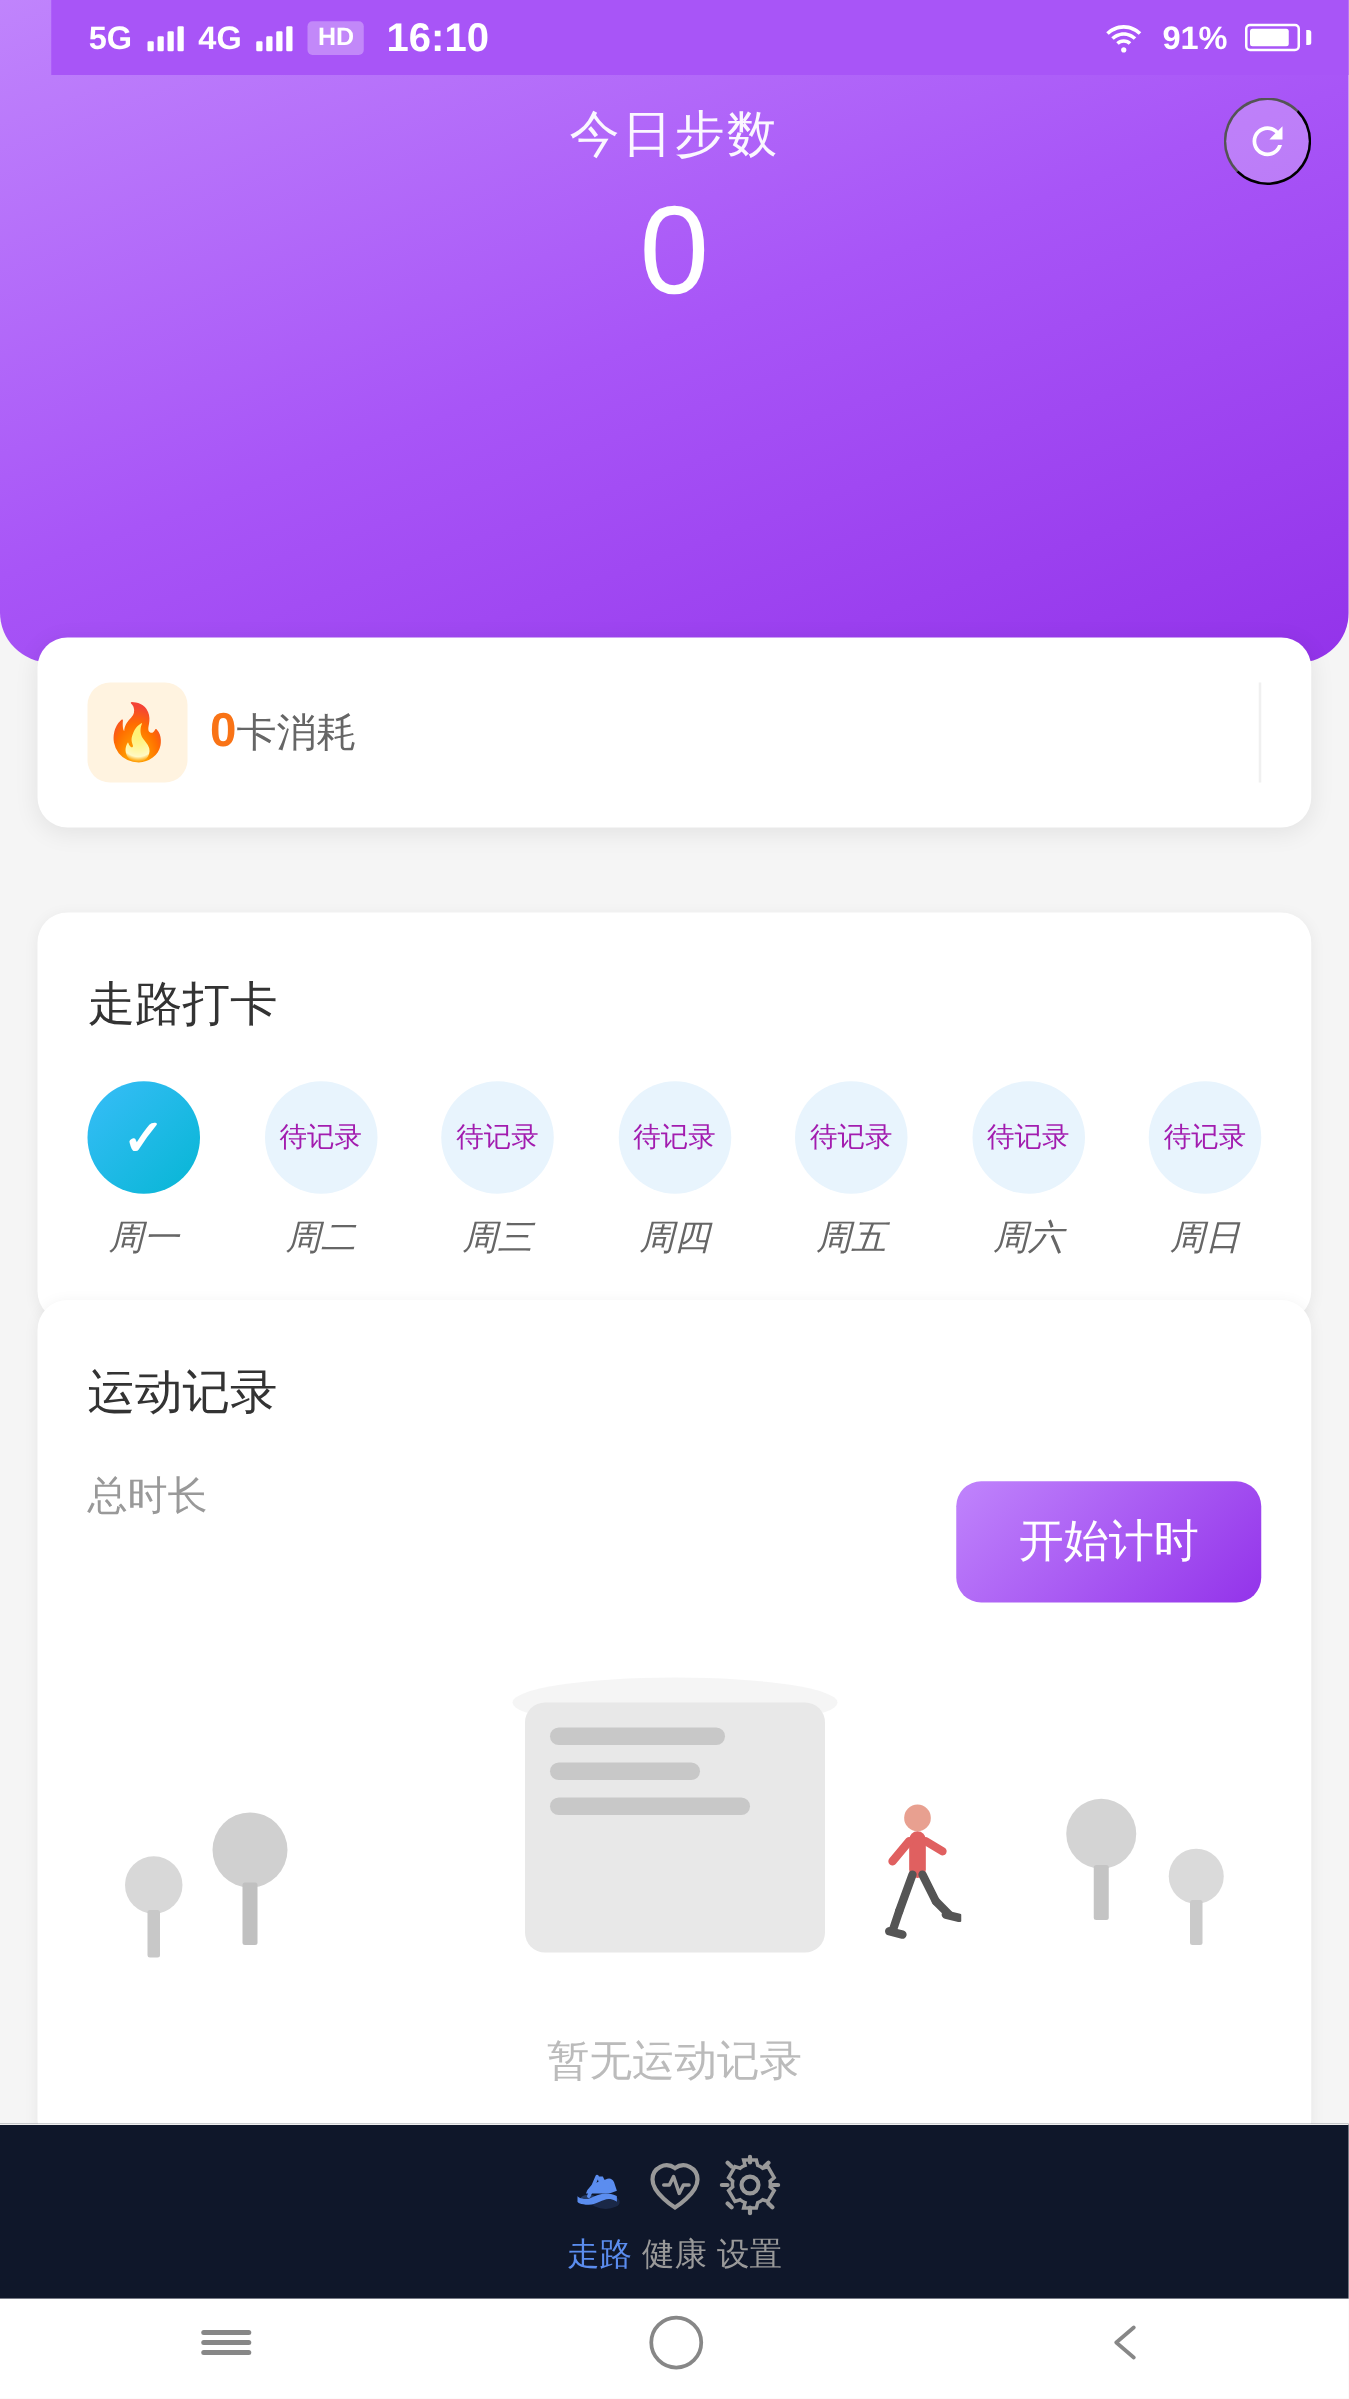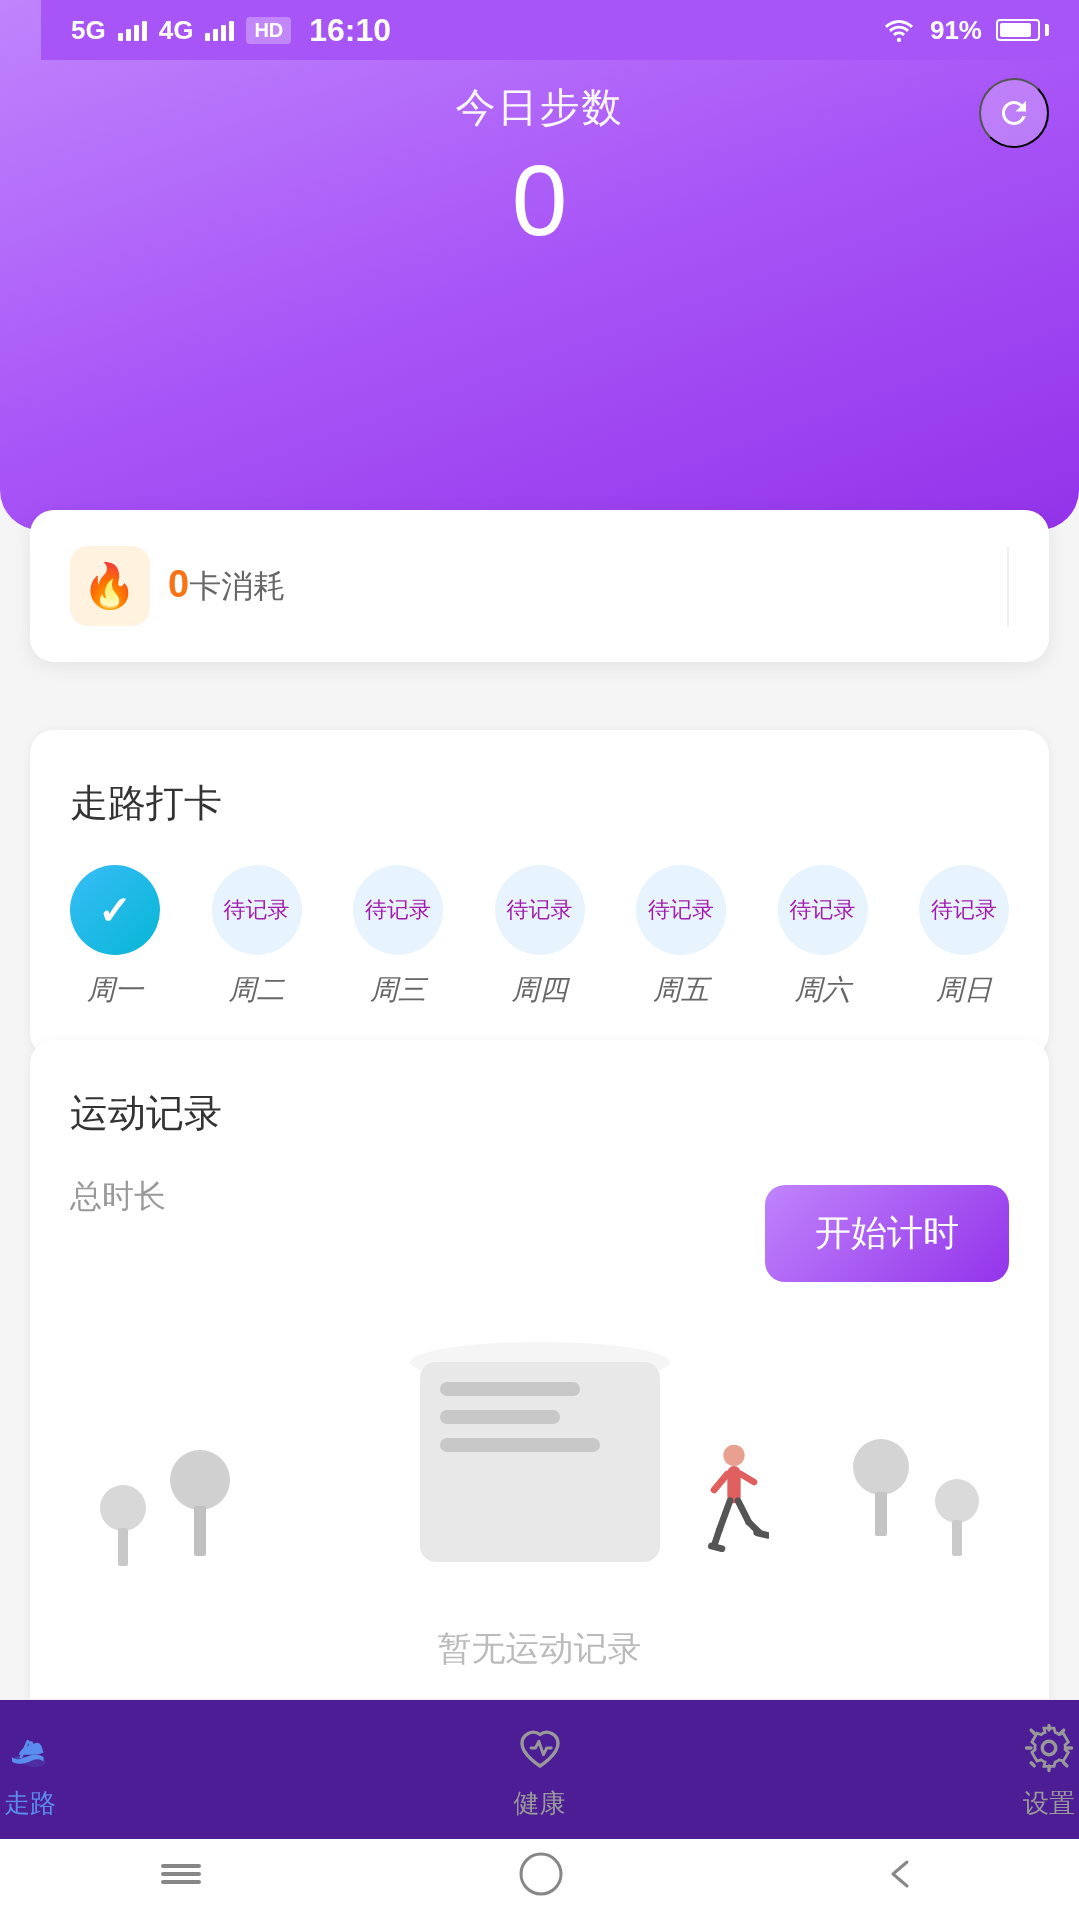--- a/index.html
+++ b/index.html
@@ -351,25 +351,25 @@
       text-align: left;
       margin-top: 10px;
     }
 
     
     .bottom-nav {
       position: absolute;
       bottom: 80px;
       left: 0;
       right: 0;
-      background: #4c1d95;
+      background: #0f172a;
       height: 140px;
       display: flex;
       align-items: center;
-      justify-content: space-between;
+      justify-content: center;
       border-top: 1px solid #f0f0f0;
     }
     .nav-item {
       display: flex;
       flex-direction: column;
       align-items: center;
       gap: 8px;
       cursor: pointer;
     }
     .nav-icon {

